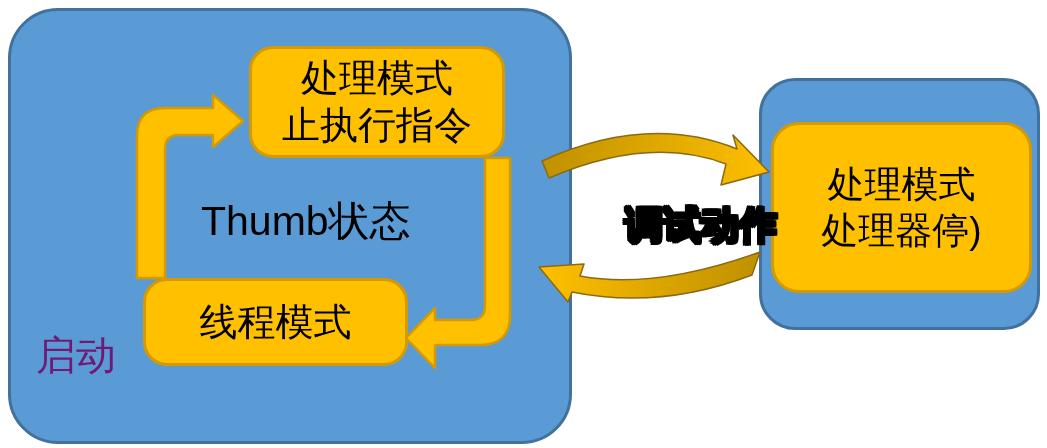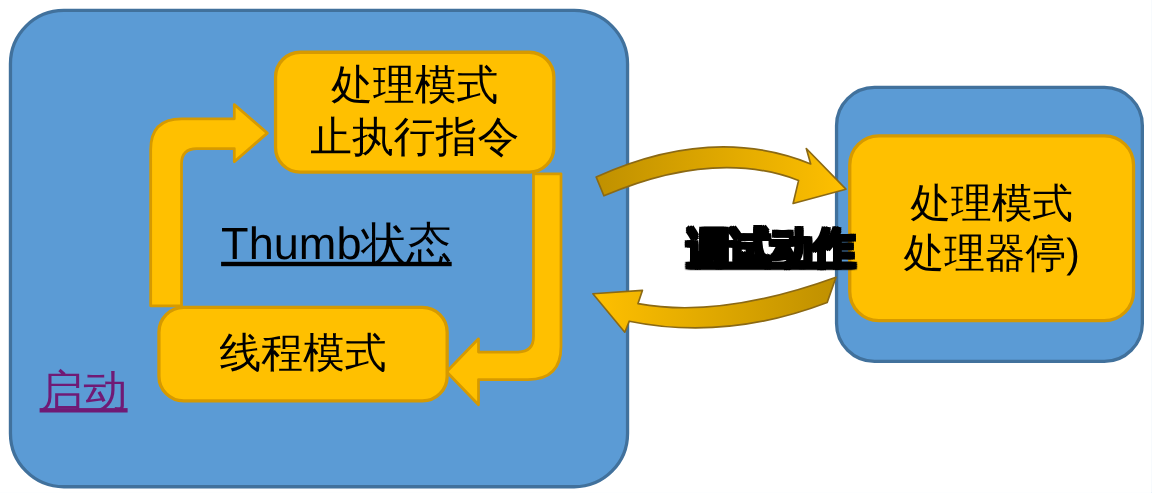--- a/index.html
+++ b/index.html
@@ -13,21 +13,21 @@
   .panel-right{left:759px;top:78px;width:281px;height:252px;border-radius:36px;z-index:1;}
   .arrow-layer{position:absolute;left:0;top:0;z-index:2;}
   .goldbox{
     position:absolute;background:#FFC000;border:3px solid #D69A00;box-sizing:border-box;
     display:flex;flex-direction:column;align-items:center;justify-content:center;
     color:#000;text-align:center;z-index:3;border-radius:24px;
   }
   .box-handler{left:249px;top:46px;width:256px;height:112px;font-size:38px;line-height:47px;}
   .box-thread{left:143px;top:278px;width:265px;height:88px;font-size:38px;line-height:47px;}
   .box-debug{left:771px;top:122px;width:261px;height:171px;font-size:37px;line-height:46px;border-radius:28px;}
-  .lbl{position:absolute;z-index:4;white-space:nowrap;text-decoration:underline;}
+  .lbl{position:absolute;z-index:4;white-space:nowrap;}
   .lbl-thumb{left:201px;top:194px;font-size:41px;color:#000;}
   .lbl-startup{left:36px;top:328px;font-size:40px;color:#701a75;}
   .lbl-debug-action{
     left:585px;top:200px;font-size:38px;font-weight:bold;color:#ffffff;
     -webkit-text-stroke:2px #000;
     text-shadow:-2px -2px 0 #000,2px -2px 0 #000,-2px 2px 0 #000,2px 2px 0 #000,
                 -2px 0 0 #000,2px 0 0 #000,0 -2px 0 #000,0 2px 0 #000;
     margin-left:40px;
   }
 </style>

